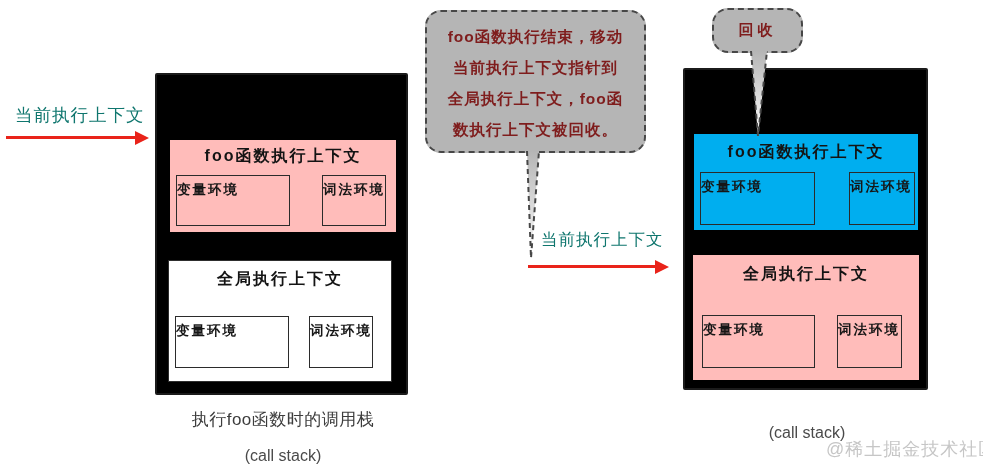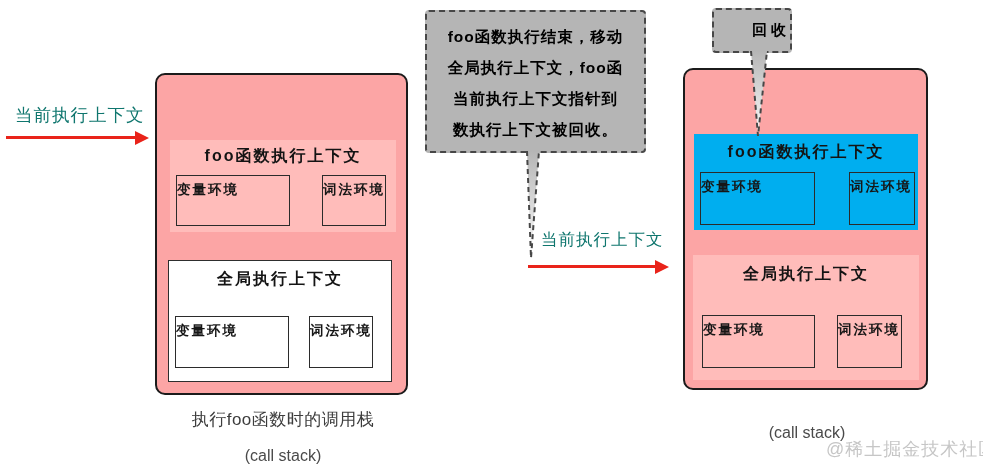--- a/index.html
+++ b/index.html
@@ -4,52 +4,52 @@
 <style>
   * { margin:0; padding:0; box-sizing:border-box; }
   html,body { background:#ffffff; }
   body { font-family:"Liberation Sans","DejaVu Sans",sans-serif; }
   .canvas {
     position:relative; width:983px; height:471px; background:#ffffff;
     overflow:hidden;
   }
   
   .stack-box {
-    position:absolute; background:#fca5a5;
-    border:2.5px solid #1b1b1b; border-radius:10px;
+    position:absolute; background:#000000;
+    border:2.5px solid #1b1b1b; border-radius:2px;
   }
   .stack-left  { left:155px; top:73px;  width:253px; height:322px; }
   .stack-right { left:683px; top:68px;  width:245px; height:322px; }
   .ctx-box { position:absolute; }
   .ctx-pink  { background:#ffbcba; }
   .ctx-blue  { background:#00aeef; }
   .ctx-white { background:#ffffff; border:1.5px solid #2e2e2e; }
   .ctx-title {
     position:absolute; left:0; right:0; text-align:center;
     font-size:16px; letter-spacing:2px; color:#141414; font-weight:bold;
   }
   .env-box {
     position:absolute; border:1.5px solid #2b2b2b;
     text-align:left; padding-top:5px;
     font-size:13.5px; letter-spacing:2px; color:#161616; font-weight:bold;
   }
   
   .bubble {
     position:absolute; background:#b5b5b5;
-    border:2.5px dashed #474747; border-radius:4px;
-    color:#000000;
+    border:2.5px dashed #474747; border-radius:16px;
+    color:#7f1d1d;
   }
   .note-bubble {
     left:425px; top:10px; width:221px; height:143px;
     padding:9px 4px 0 4px; text-align:center;
     font-size:15.5px; font-weight:bold; letter-spacing:1px; line-height:31px;
   }
   .recycle-bubble {
-    left:712px; top:8px; width:80px; height:45px;
-    text-align:right; line-height:40px;
+    left:712px; top:8px; width:91px; height:45px;
+    text-align:center; line-height:40px;
     font-size:15px; font-weight:bold; letter-spacing:4px;
   }
   .tail-svg { position:absolute; overflow:visible; }
   
   .red-label {
     position:absolute; color:#0f766e; font-weight:normal;
     letter-spacing:1px; white-space:nowrap;
   }
   .red-label-left   { left:15px;  top:103px; font-size:17.5px; }
   .red-label-middle { left:541px; top:229px; font-size:16.5px; }
@@ -88,22 +88,22 @@
     </div>
     <div class="ctx-box ctx-white" style="left:11px; top:185px; width:224px; height:122px;">
       <div class="ctx-title" style="top:8px;">全局执行上下文</div>
       <div class="env-box" style="left:6px; top:55px; width:114px; height:52px;">变量环境</div>
       <div class="env-box" style="left:140px; top:55px; width:64px; height:52px;">词法环境</div>
     </div>
   </div>
 
   <div class="bubble note-bubble">
     <div>foo函数执行结束，移动</div>
+    <div>当前执行上下文指针到</div>
     <div>全局执行上下文，foo函</div>
-    <div>当前执行上下文指针到</div>
     <div>数执行上下文被回收。</div>
   </div>
   <svg class="tail-svg" style="left:521px; top:150px;" width="24" height="112">
     <defs>
       <linearGradient id="tg1" x1="0" y1="0" x2="0" y2="1">
         <stop offset="0" stop-color="#b5b5b5"></stop>
           <stop offset="1" stop-color="#fdfdfd"></stop>
       </linearGradient>
     </defs>
     <path d="M6 1 L10 108 L18 1" fill="url(#tg1)" stroke="#474747" stroke-width="2" stroke-dasharray="5,4"></path>

